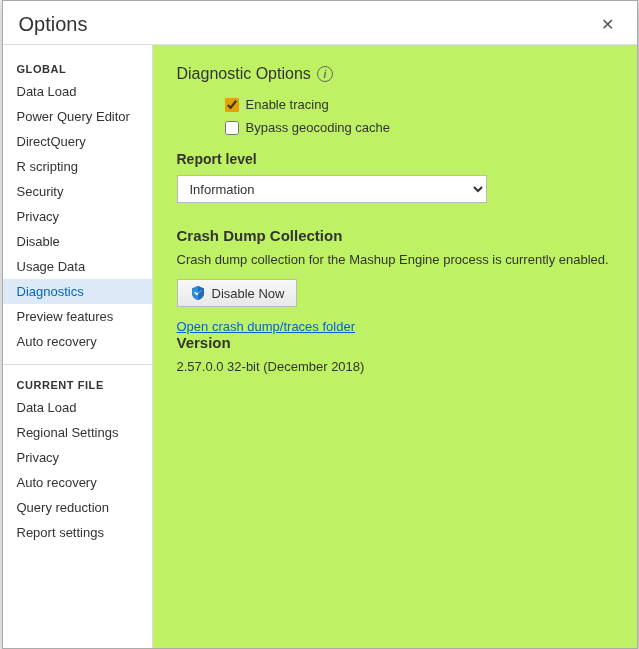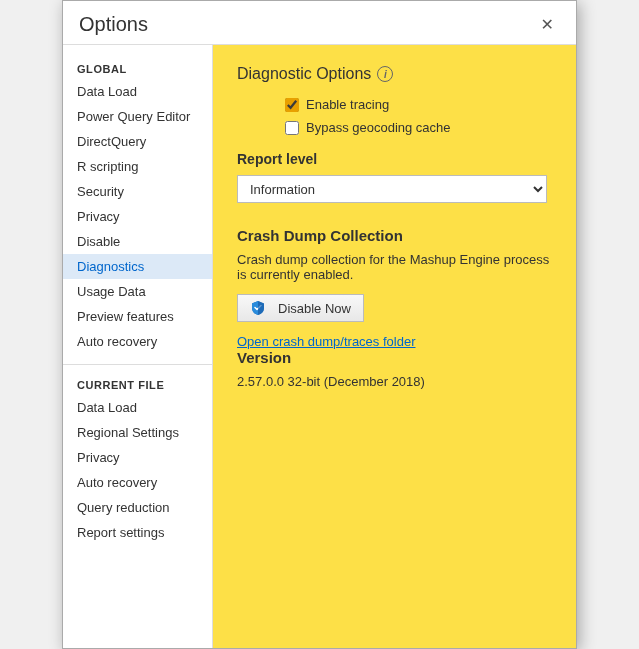--- a/index.html
+++ b/index.html
@@ -6,21 +6,21 @@
     body {
       font-family: 'Segoe UI', Tahoma, Geneva, Verdana, sans-serif;
       font-size: 13px;
       background: #f0f0f0;
       display: flex;
       align-items: center;
       justify-content: center;
       min-height: 100vh;
     }
     .dialog {
-      width: 515px;
+      width: 636px;
       height: 649px;
       background: #fff;
       border: 1px solid #aaa;
       box-shadow: 3px 3px 15px rgba(0,0,0,0.3);
       display: flex;
       flex-direction: column;
       position: relative;
     }
     .title-bar {
       display: flex;
@@ -77,21 +77,21 @@
     }
     .sidebar-item.active {
       background: #dce9f7;
       color: #0066cc;
       font-weight: 500;
     }
     .content {
       flex: 1;
       padding: 20px 24px;
       overflow-y: auto;
-      background: #fde047;
+      background: #bef264;
     }
     .content-title {
       font-size: 16px;
       font-weight: 400;
       color: #333;
       margin-bottom: 14px;
       display: flex;
       align-items: center;
       gap: 6px;
     }
@@ -157,21 +157,21 @@
       margin-bottom: 8px;
     }
     .crash-desc {
       font-size: 13px;
       color: #333;
       margin-bottom: 12px;
     }
     .disable-btn {
       display: inline-flex;
       align-items: flex-end;
-      gap: 12px;
+      gap: 6px;
       padding: 5px 12px;
       border: 1px solid #bbb;
       background: linear-gradient(to bottom, #f8f8f8, #e8e8e8);
       cursor: pointer;
       font-size: 13px;
       color: #333;
       margin-bottom: 12px;
     }
     .shield-icon {
       width: 16px;
@@ -253,25 +253,25 @@
       </div>
       <div class="sidebar-item">
         <span>Security</span>
       </div>
       <div class="sidebar-item">
         <span>Privacy</span>
       </div>
       <div class="sidebar-item">
         <span>Disable</span>
       </div>
+      <div class="sidebar-item">
+        <span>Usage Data</span>
+      </div>
       <div class="sidebar-item active">
         <span>Diagnostics</span>
-      </div>
-      <div class="sidebar-item">
-        <span>Usage Data</span>
       </div>
       <div class="sidebar-item">
         <span>Preview features</span>
       </div>
       <div class="sidebar-item">
         <span>Auto recovery</span>
       </div>
 
       <div class="second-divider"></div>
       <div class="section-label">CURRENT FILE</div>

